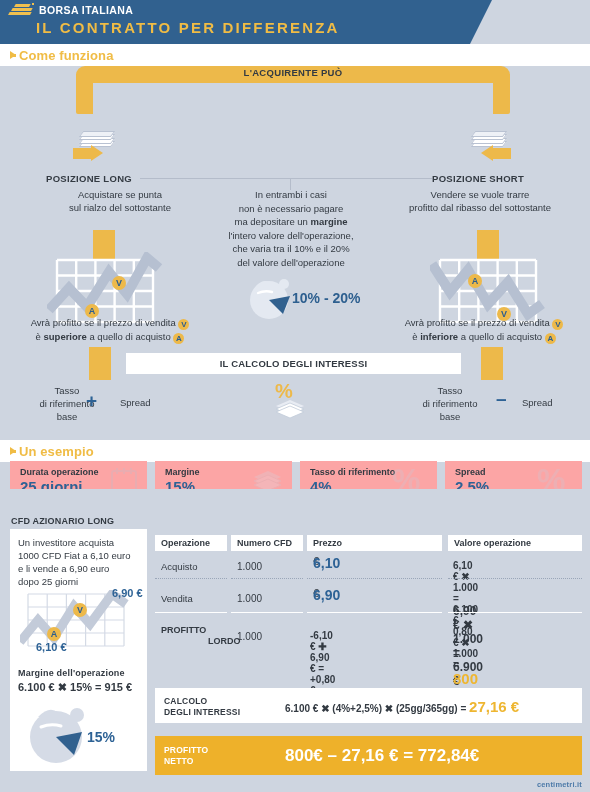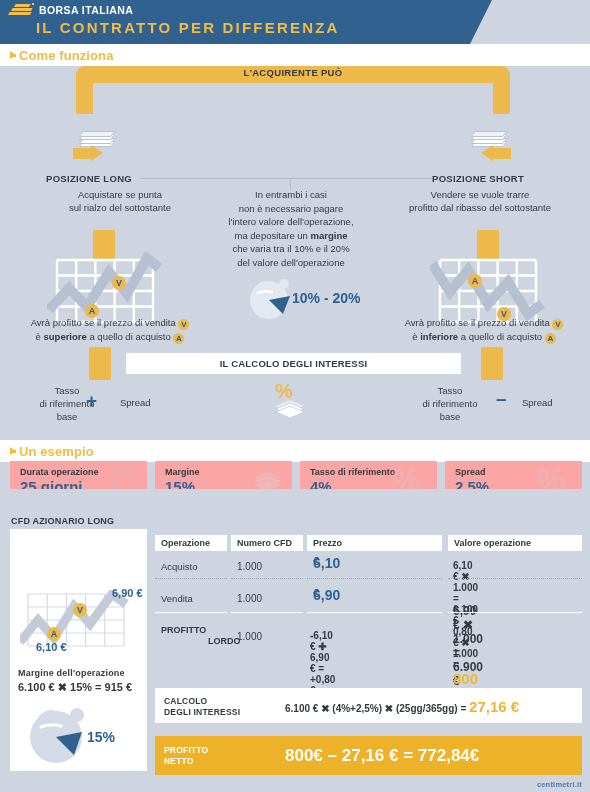--- a/index.html
+++ b/index.html
@@ -210,22 +210,22 @@
       <div>sul rialzo del sottostante</div>
     </div>
     <div class="pos-desc" style="left:375px;top:122px;width:210px;">
       <div>Vendere se vuole trarre</div>
       <div>profitto dal ribasso del sottostante</div>
     </div>
 
     <div class="mid-text" style="left:186px;top:122px;width:210px;">
       <div>In entrambi i casi</div>
       <div>non è necessario pagare</div>
+      <div><span>ma depositare un </span><b>margine</b></div>
       <div>l'intero valore dell'operazione,</div>
-      <div><span>ma depositare un </span><b>margine</b></div>
       <div>che varia tra il 10% e il 20%</div>
       <div>del valore dell'operazione</div>
     </div>
 
     <div class="vbar" style="left:93px;top:164px;"></div>
     <div class="vbar" style="left:477px;top:164px;"></div>
 
     <div class="mini-chart" style="left:57px;top:194px;">
       <svg width="116" height="78" viewBox="0 0 116 78">
         <g>
@@ -375,20 +375,26 @@
       <div class="k-ic" style="top:0;">
         <svg width="38" height="38" viewBox="0 0 38 38">
             <text x="1" y="30" font-family="Liberation Sans, sans-serif" font-size="32" font-weight="bold" fill="#c3ccdb">%</text>
           </svg>
       </div>
     </div>
 
     <div class="lc-label" style="left:11px;top:60px;">CFD AZIONARIO LONG</div>
 
     <div class="left-card" style="left:10px;top:73px;width:137px;height:132px;">
+      <div class="lc-text" style="left:8px;top:7px;width:128px;">
+        <div>Un investitore acquista</div>
+        <div>1000 CFD Fiat a 6,10 euro</div>
+        <div>e li vende a 6,90 euro</div>
+        <div>dopo 25 giorni</div>
+      </div>
       <div style="position:absolute;left:10px;top:61px;">
         <svg width="116" height="70" viewBox="0 0 116 70">
           <g stroke="#d4dae5" stroke-width="1.2">
             <line x1="8" y1="4" x2="104" y2="4"></line>
             <line x1="8" y1="17" x2="104" y2="17"></line>
             <line x1="8" y1="30" x2="104" y2="30"></line>
             <line x1="8" y1="43" x2="104" y2="43"></line>
             <line x1="8" y1="56" x2="104" y2="56"></line>
             <line x1="8" y1="4" x2="8" y2="56"></line>
             <line x1="27.2" y1="4" x2="27.2" y2="56"></line>

